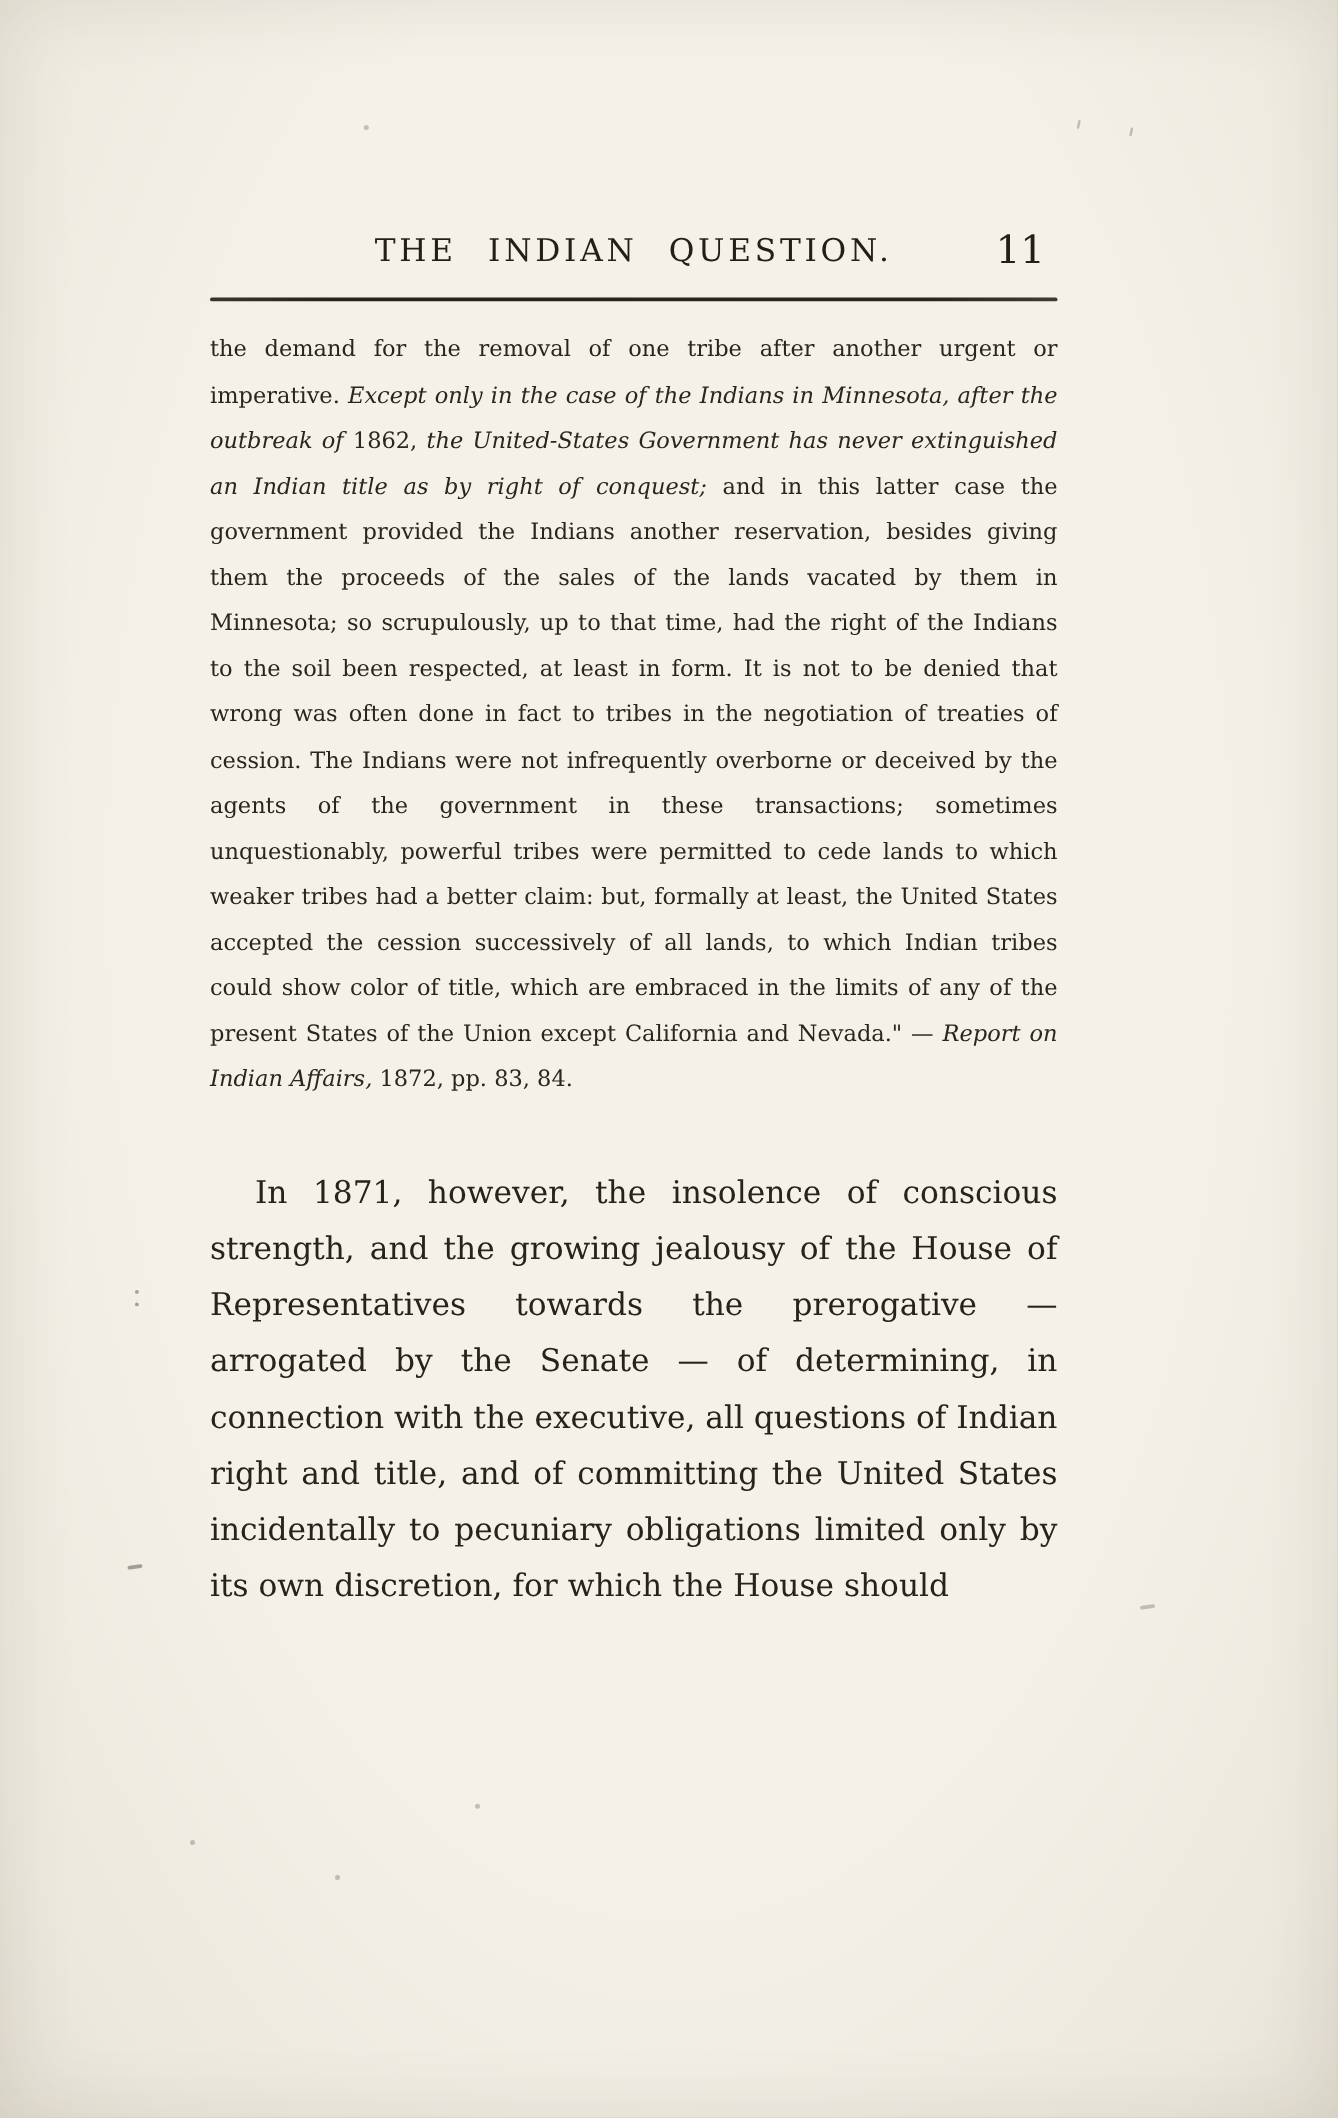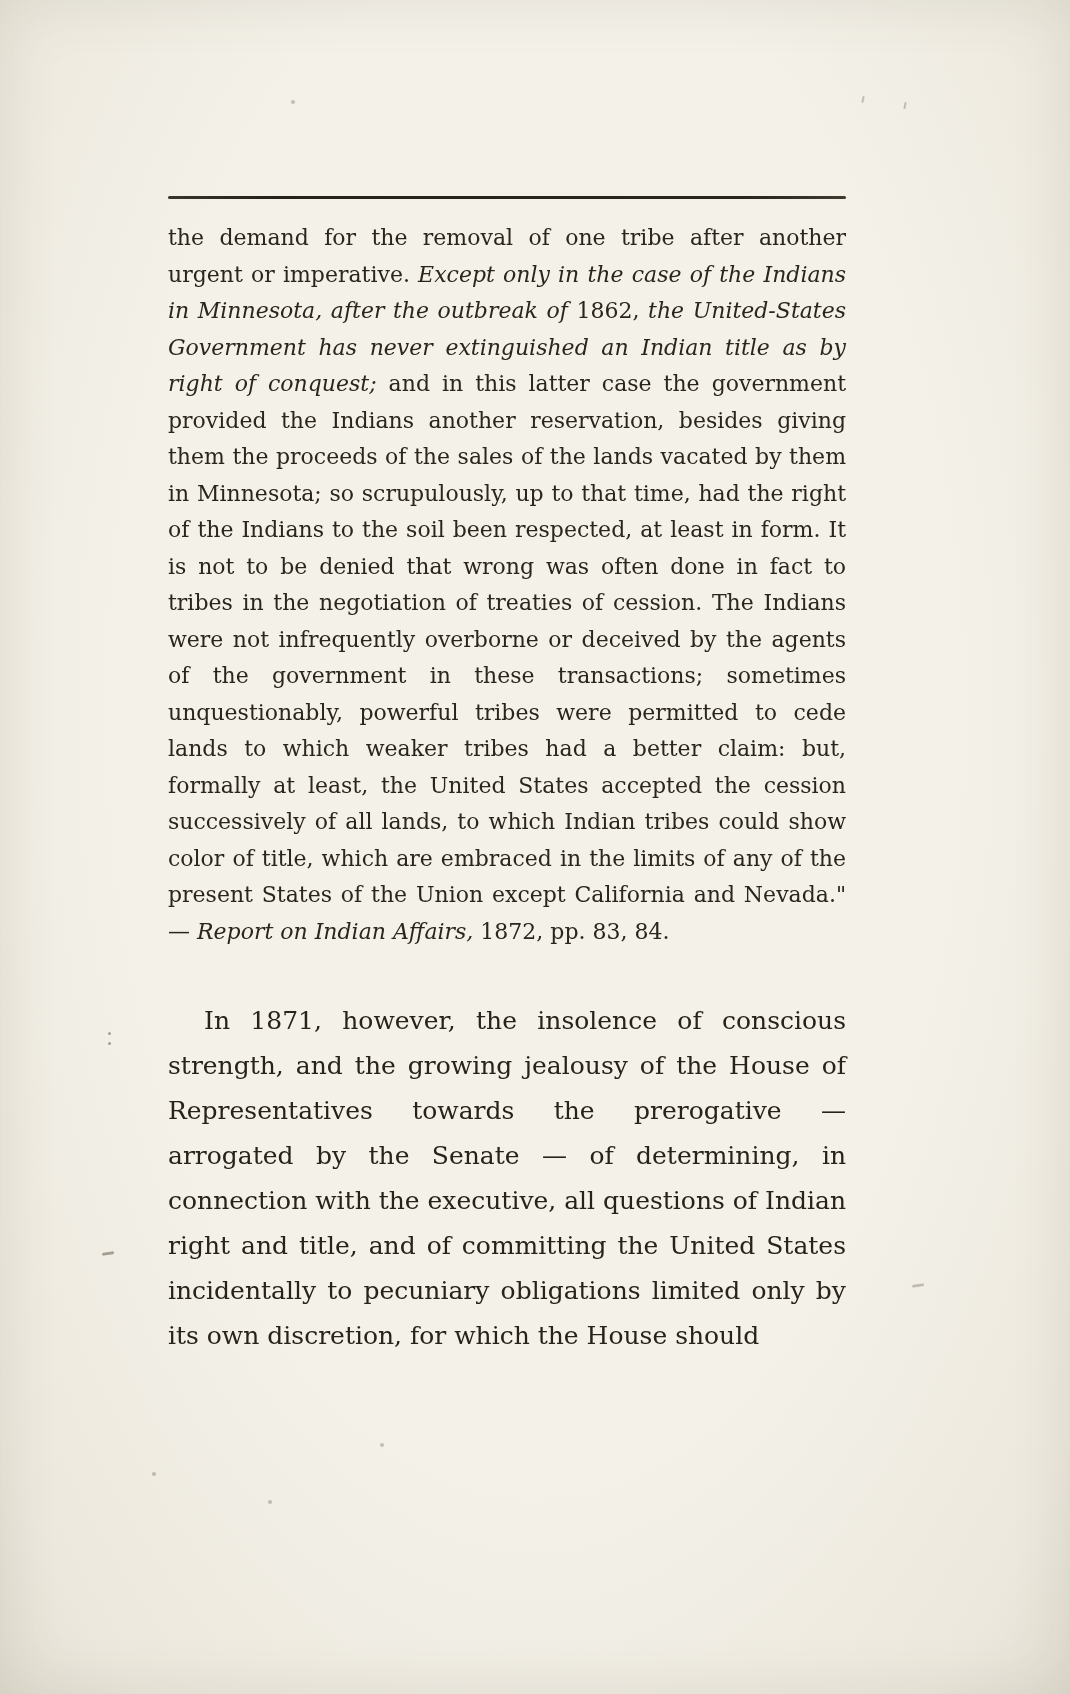--- a/index.html
+++ b/index.html
@@ -44,21 +44,21 @@
     color: #241e15;
   }
   .header-rule {
     margin-top: 10px;
     height: 3px;
     background: linear-gradient(90deg, #3a352c, #262219 15%, #2a261d 85%, #403a2f);
     border-radius: 2px;
   }
   .quote-paragraph {
     margin: 21px 0 0 0;
-    font-size: 22px;
+    font-size: 18px;
     line-height: 36.5px;
     text-align: justify;
     color: #2b251c;
   }
   .quote-paragraph .it {
     font-style: italic;
   }
   .body-paragraph {
     margin: 48px 0 0 0;
     font-size: 25px;
@@ -89,20 +89,24 @@
   }
   .speck.faint { background: rgba(70,60,45,0.28); }
 </style>
 </head>
 <body>
 
 <div class="scan-page">
 
   <div class="text-column">
 
+    <header class="page-header">
+      <span class="running-title">THE INDIAN QUESTION.</span>
+      <span class="page-number">11</span>
+    </header>
 
     <div class="header-rule"></div>
 
     <p class="quote-paragraph"><span>the demand for the removal of one tribe after another urgent or imperative. </span><span class="it">Except only in the case of the Indians in Minnesota, after the outbreak of </span><span>1862,</span><span class="it"> the United-States Government has never extinguished an Indian title as by right of conquest;</span><span> and in this latter case the government provided the Indians another reservation, besides giving them the proceeds of the sales of the lands vacated by them in Minnesota; so scrupulously, up to that time, had the right of the Indians to the soil been respected, at least in form. It is not to be denied that wrong was often done in fact to tribes in the negotiation of treaties of cession. The Indians were not infrequently overborne or deceived by the agents of the government in these transactions; sometimes unquestionably, powerful tribes were permitted to cede lands to which weaker tribes had a better claim: but, formally at least, the United States accepted the cession successively of all lands, to which Indian tribes could show color of title, which are embraced in the limits of any of the present States of the Union except California and Nevada." — </span><span class="it">Report on Indian Affairs,</span><span> 1872, pp. 83, 84.</span></p>
 
     <p class="body-paragraph">In 1871, however, the insolence of conscious strength, and the growing jealousy of the House of Representatives towards the prerogative — arrogated by the Senate — of determining, in connection with the executive, all questions of Indian right and title, and of committing the United States incidentally to pecuniary obligations limited only by its own discretion, for which the House should</p>
 
   </div>
 
   <div class="speck dot faint" style="left:291px; top:100px;"></div>

